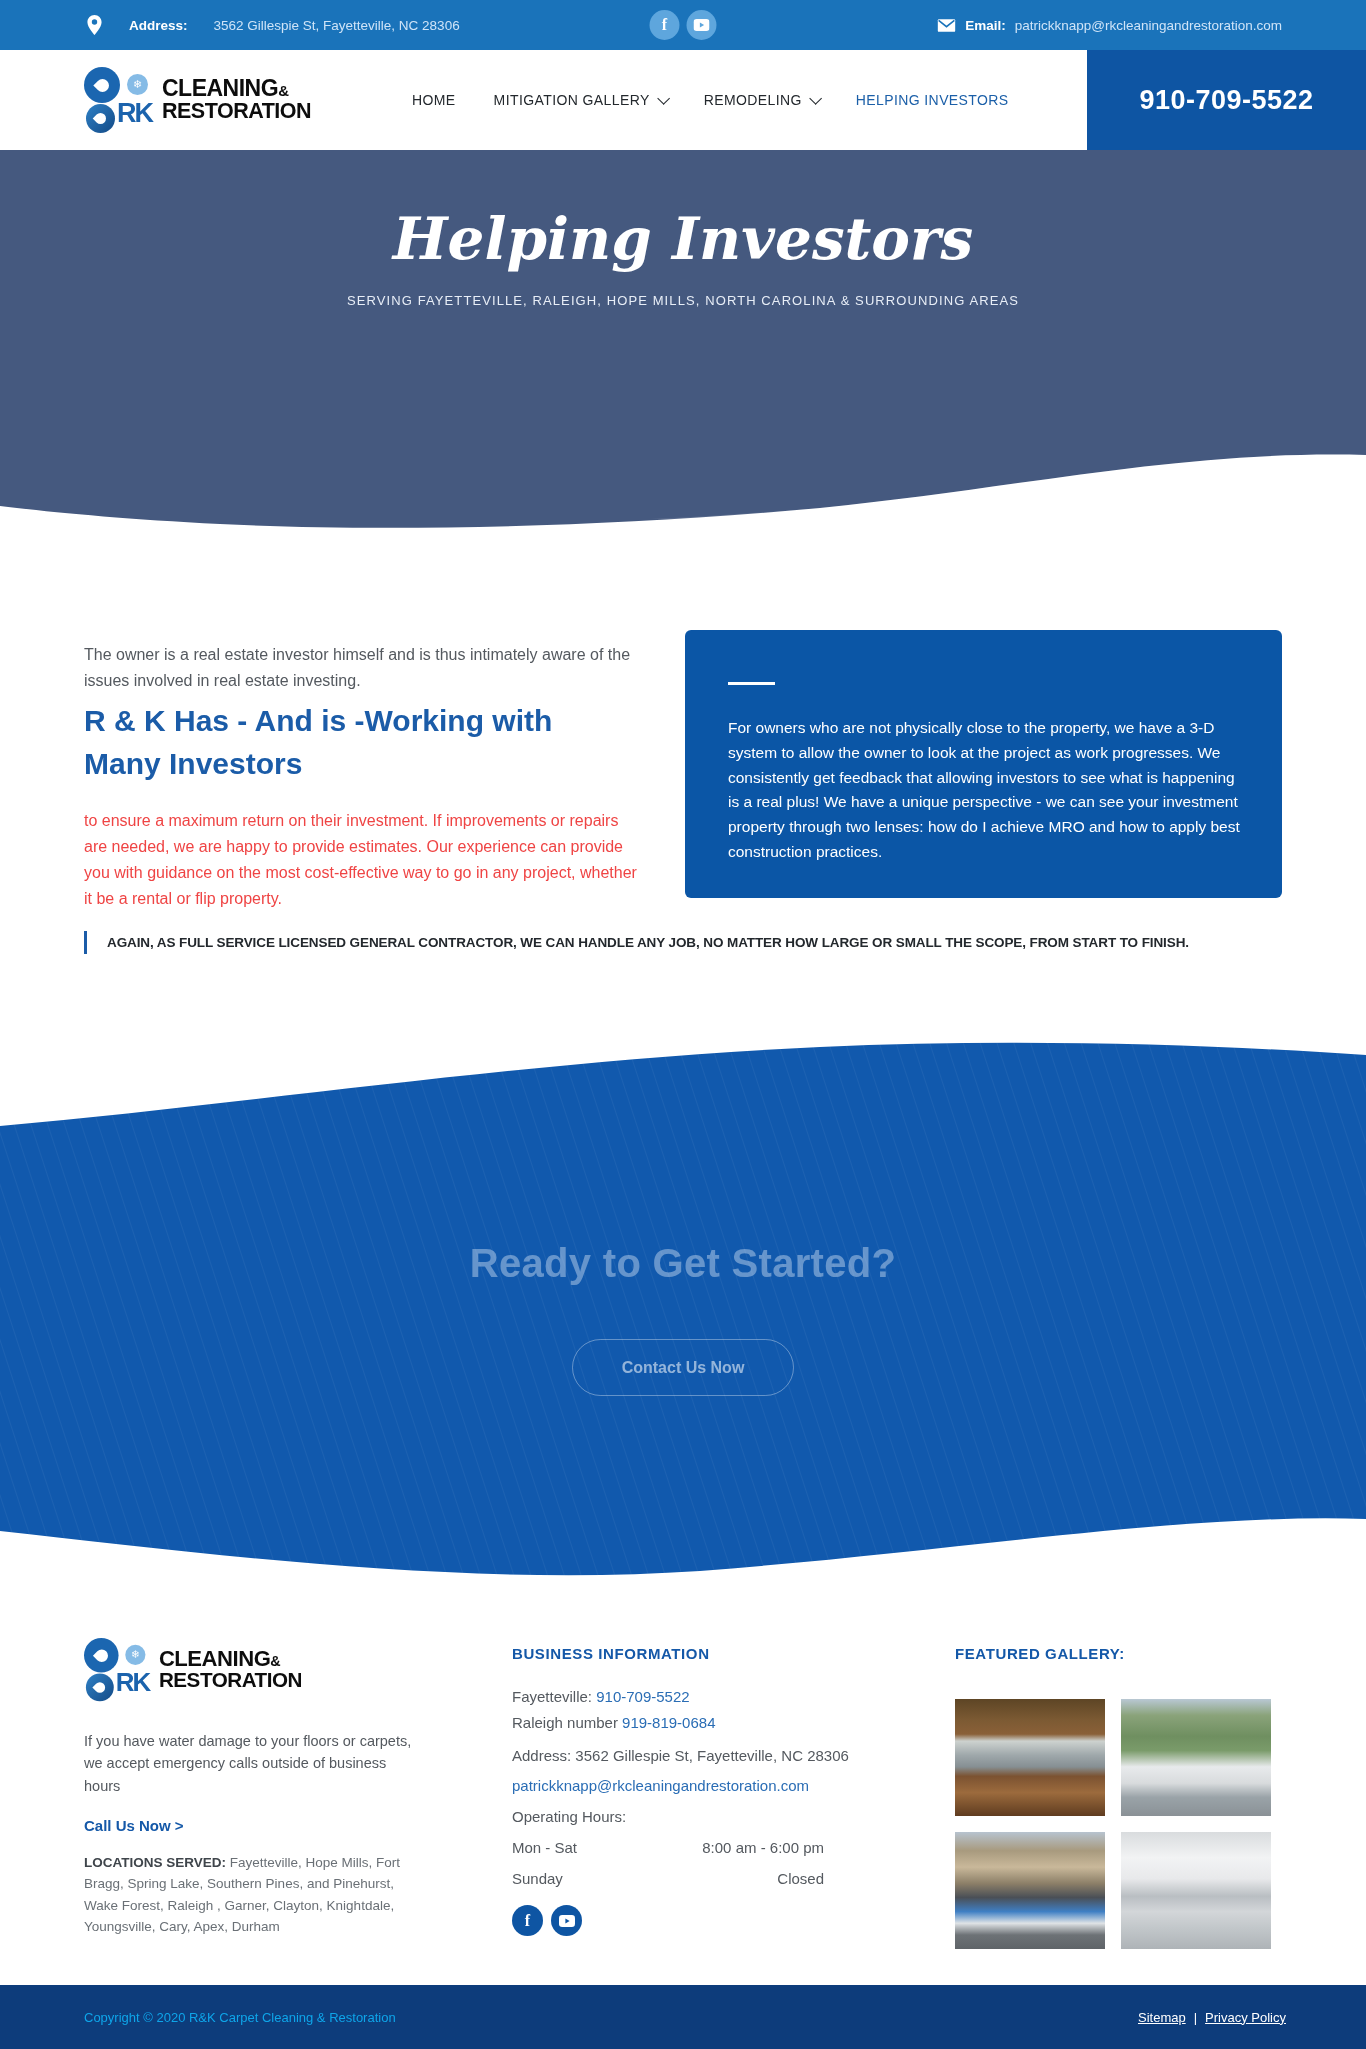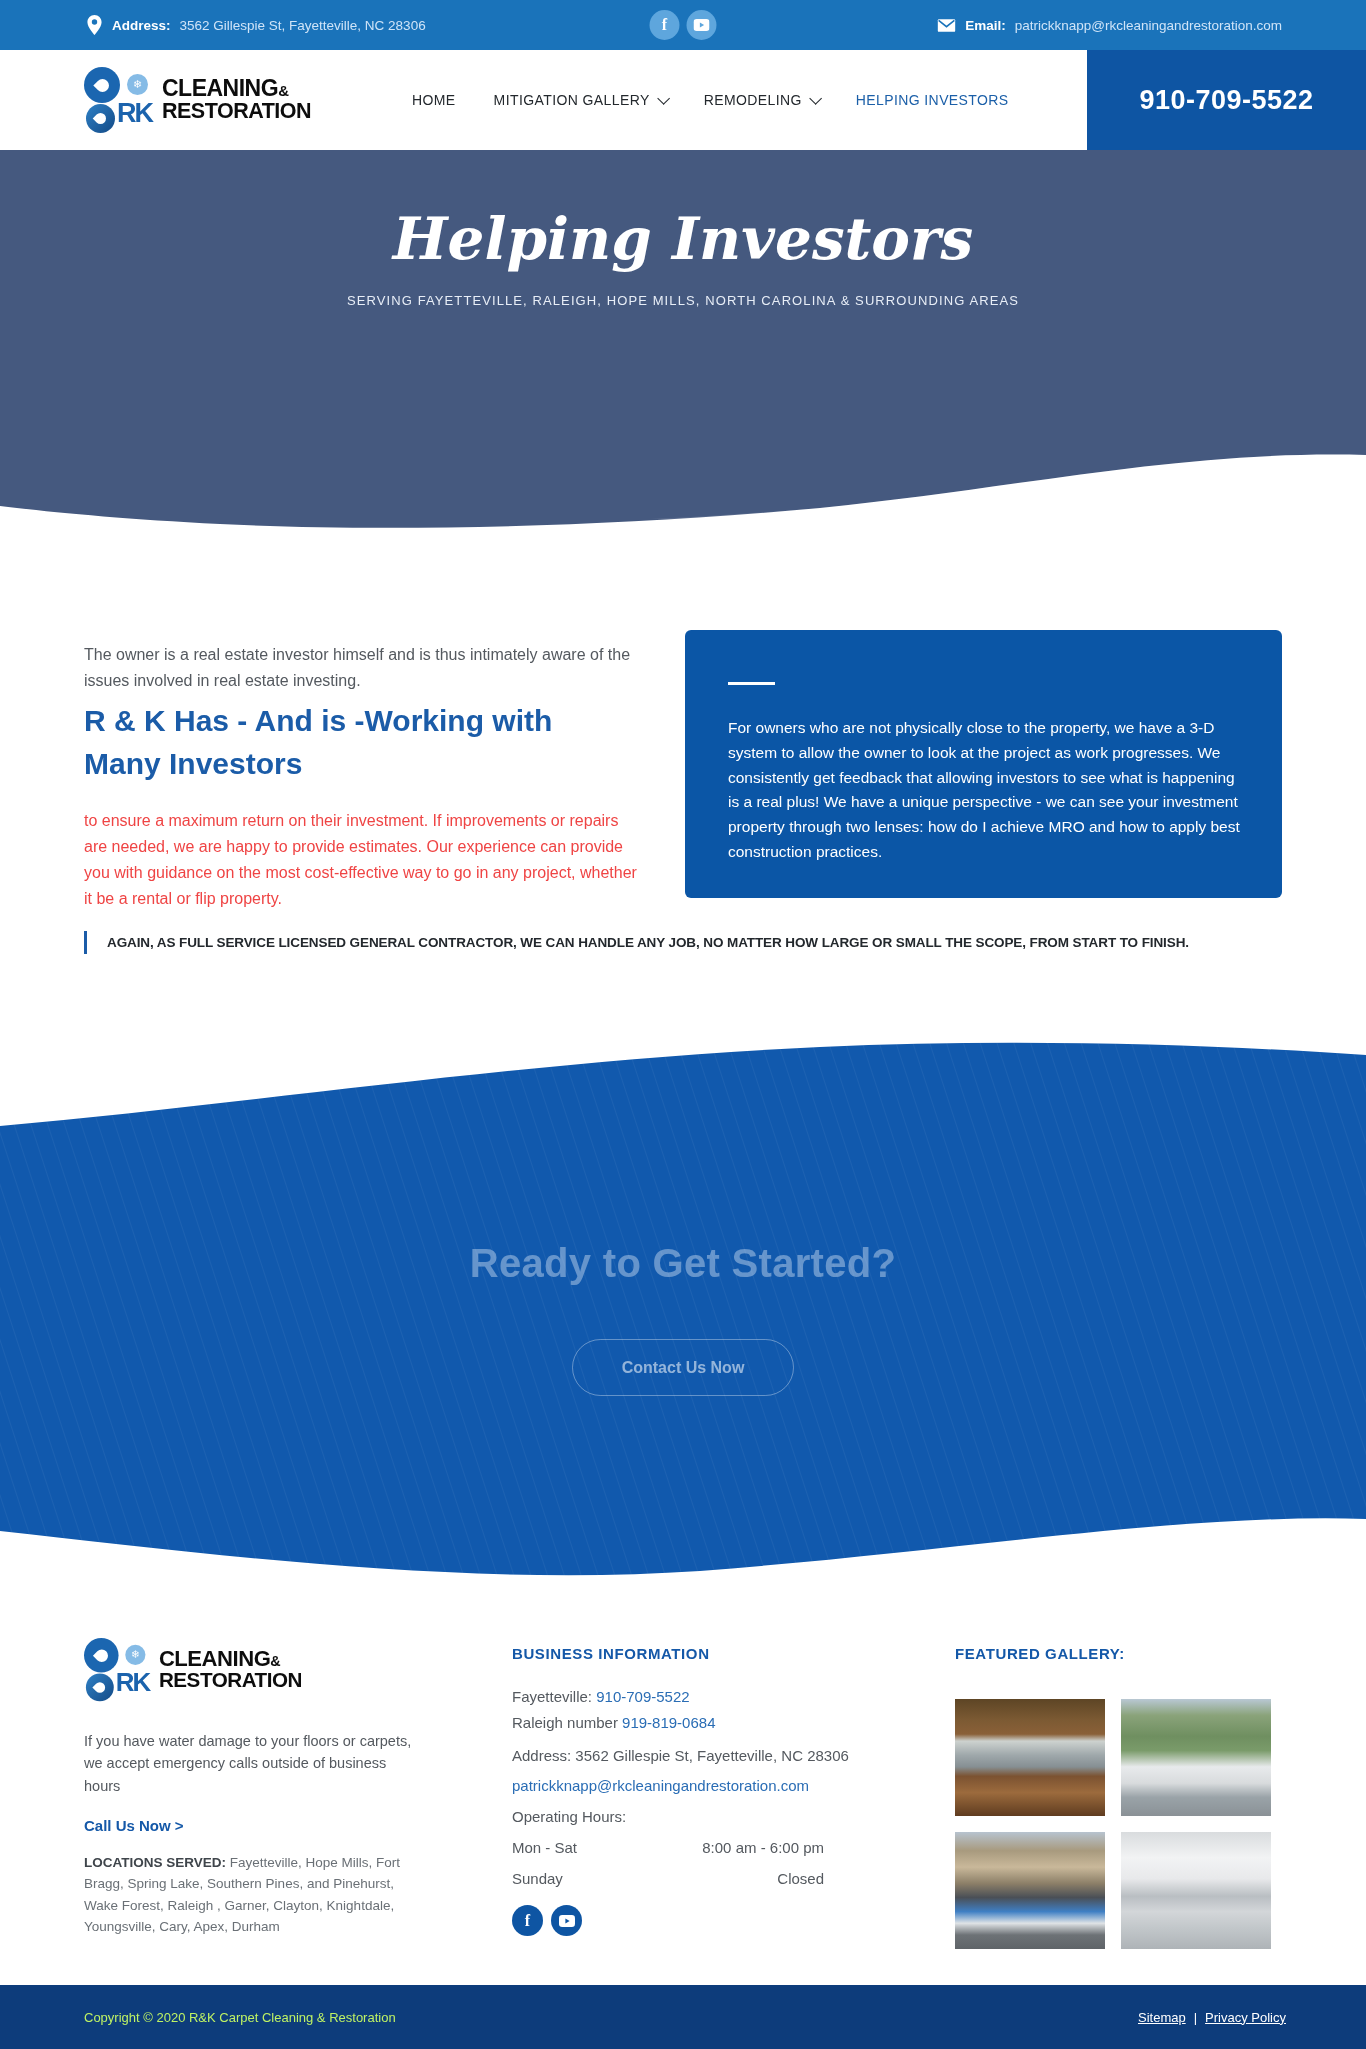--- a/index.html
+++ b/index.html
@@ -2,21 +2,21 @@
 <html><head>
 <meta charset="utf-8">
 <style>
   * { margin:0; padding:0; box-sizing:border-box; }
   html,body { background:#ffffff; }
   body { font-family:"Liberation Sans", sans-serif; }
   .page { position:relative; width:1366px; height:2049px; background:#ffffff; overflow:hidden; margin:0 auto; }
 
   
   .topbar { position:absolute; top:0; left:0; width:1366px; height:50px; background:#1a73ba; }
-  .topbar-left { position:absolute; left:86px; top:0; height:50px; display:flex; align-items:center; gap:9px; }
+  .topbar-left { position:absolute; left:86px; top:0; height:50px; display:flex; align-items:center; gap:26px; }
   .topbar-right { position:absolute; right:84px; top:0; height:50px; display:flex; align-items:center; gap:9px; }
   .topbar-label { color:#ffffff; font-weight:700; font-size:13.5px; }
   .topbar-value { color:#cfe4f8; font-size:13.5px; }
   .topbar-social { position:absolute; left:50%; top:10px; transform:translateX(-50%); display:flex; gap:7px; }
   .circle-icon { width:30px; height:30px; border-radius:50%; background:#5ea6dd; display:flex; align-items:center; justify-content:center; cursor:pointer; }
   .circle-icon .fb-f { color:#ffffff; font-weight:700; font-size:16px; font-family:"Liberation Serif", serif; }
   .pin-icon svg, .mail-icon svg { display:block; }
 
   
   .header { position:absolute; top:50px; left:0; width:1366px; height:100px; background:#ffffff; }
@@ -86,21 +86,21 @@
   .f-col3 { position:absolute; left:955px; top:1645px; width:320px; }
   .g-grid { margin-top:37px; display:grid; grid-template-columns:150px 150px; grid-gap:16px; }
   .g-img { width:150px; height:117px; cursor:pointer; }
   .g1 { background:linear-gradient(180deg,#5d4525 0%,#7c5a33 18%,#8a6038 30%,#cdd2cf 36%,#9fa8ab 48%,#868f93 58%,#7b5231 66%,#9c6b3d 80%,#5f3c20 100%); }
   .g2 { background:linear-gradient(180deg,#b9c8d4 0%,#8aa37a 14%,#6f8f60 32%,#7a9b6a 44%,#e8eaec 58%,#d8dbdd 72%,#9aa3a8 84%,#8a9196 100%); }
   .g3 { background:linear-gradient(180deg,#b7c3cf 0%,#a89a7e 16%,#c9b89a 30%,#8c7f68 44%,#4a4f56 56%,#3f7fc4 68%,#dfe3e6 78%,#6d7276 88%,#5f6468 100%); }
   .g4 { background:linear-gradient(180deg,#d9dcde 0%,#f2f3f4 22%,#e8e9eb 40%,#b9bec2 55%,#d3d6d9 68%,#c2c7ca 82%,#aeb3b7 100%); }
 
   
   .bottombar { position:absolute; top:1985px; left:0; width:1366px; height:64px; background:#0d3c7b; }
-  .bb-copy { position:absolute; left:84px; top:0; height:64px; display:flex; align-items:center; color:#bef264; font-size:13px; }
+  .bb-copy { position:absolute; left:84px; top:0; height:64px; display:flex; align-items:center; color:#0ea5e9; font-size:13px; }
   .bb-links { position:absolute; right:80px; top:0; height:64px; display:flex; align-items:center; gap:8px; color:#ffffff; font-size:13px; }
   .bb-links .u { text-decoration:underline; cursor:pointer; }
 </style>
 </head>
 <body>
 
 <div class="page">
 
   <div class="topbar">
     <div class="topbar-left">

